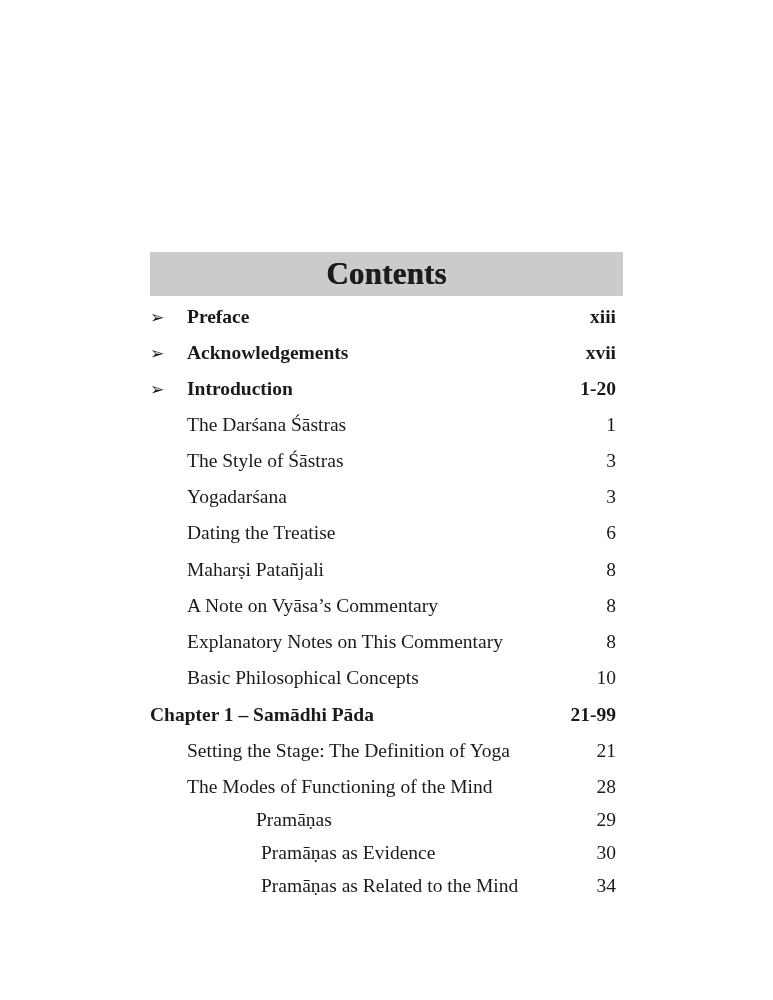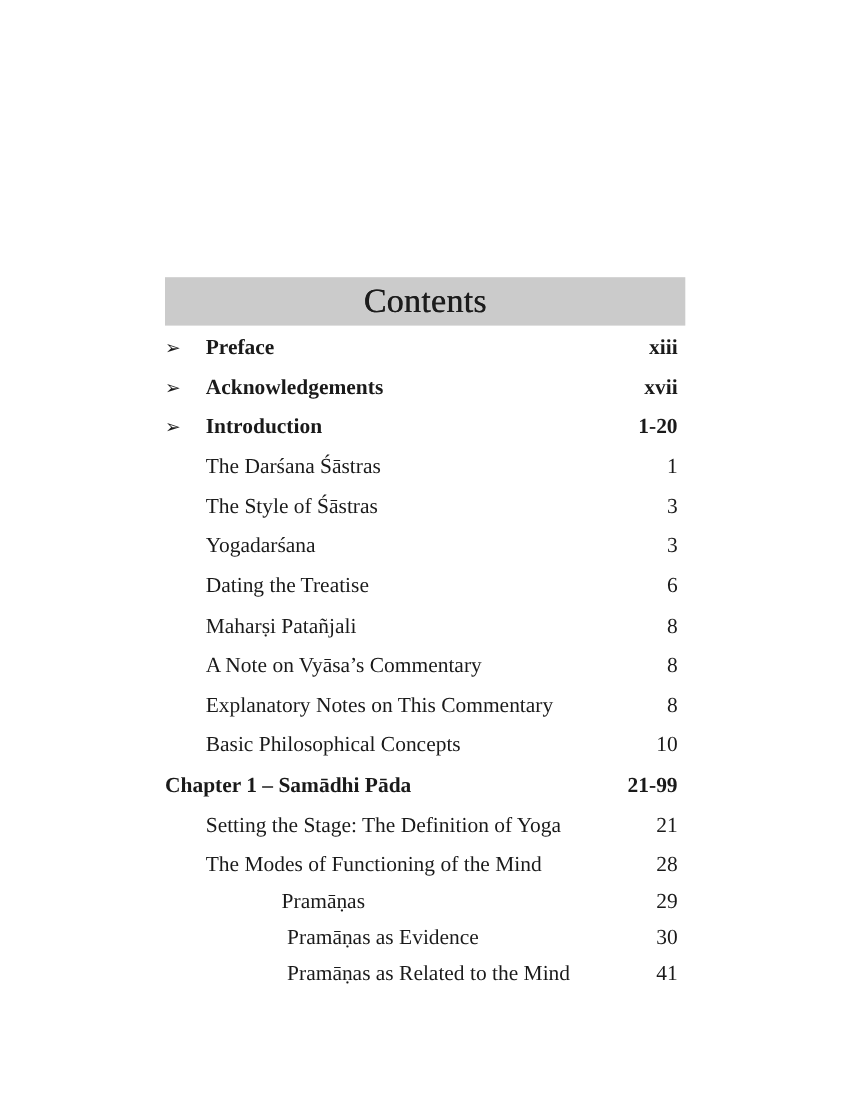--- a/index.html
+++ b/index.html
@@ -26,21 +26,21 @@
       top: 252px;
       width: 473px;
       height: 44px;
       background: #cbcbcb;
       display: flex;
       align-items: center;
       justify-content: center;
     }
     .header-title {
       font-family: "Liberation Serif", serif;
-      font-weight: normal;
+      font-weight: bold;
       font-size: 31px;
       color: #1c1c1c;
       letter-spacing: 0.2px;
       text-shadow: 0.4px 0 0 #1c1c1c;
     }
     .toc {
       position: absolute;
       left: 0;
       top: 0;
       width: 773px;
@@ -169,17 +169,17 @@
       <span class="page-num">29</span>
     </div>
 
     <div class="toc-row lvl-3" style="top:838px">
       <span class="label">Pramāṇas as Evidence</span>
       <span class="page-num">30</span>
     </div>
 
     <div class="toc-row lvl-3" style="top:871px">
       <span class="label">Pramāṇas as Related to the Mind</span>
-      <span class="page-num">41</span>
+      <span class="page-num">34</span>
     </div>
 
   </div>
 </div>
 
 </body></html>

